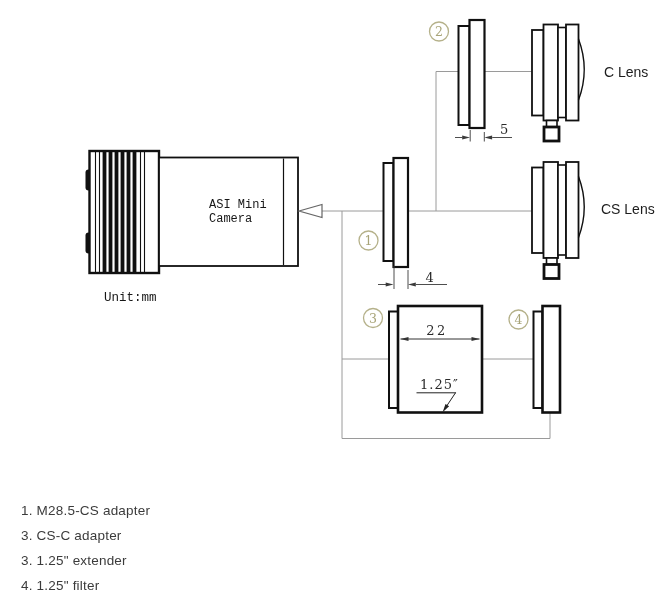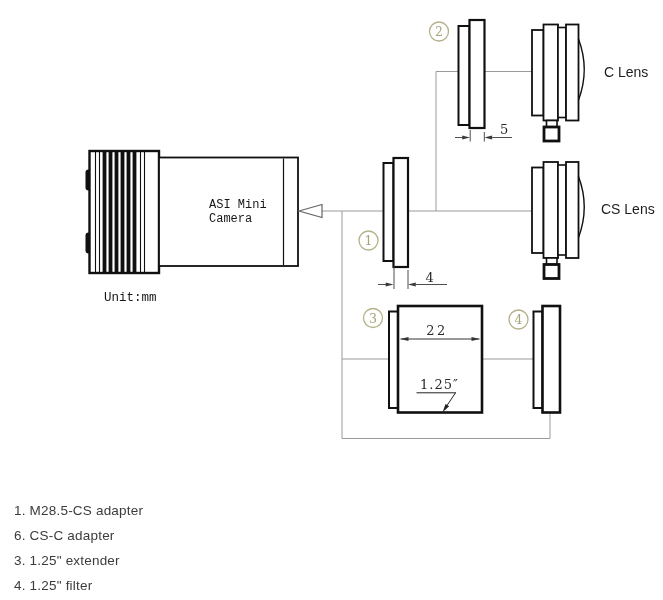--- a/index.html
+++ b/index.html
@@ -11,21 +11,21 @@
   svg text{user-select:none;}
   .cad-mono{font-family:"Liberation Mono","DejaVu Sans Mono",monospace;fill:#161616;}
   .cad-serif{font-family:"DejaVu Serif","Liberation Serif",serif;fill:#2a2a2a;}
   .lens-label{font-family:"Liberation Sans",sans-serif;fill:#1d1d1d;font-size:14px;}
   .callout-num{font-family:"DejaVu Serif","Liberation Serif",serif;fill:#a8a478;font-size:12.5px;text-anchor:middle;}
   .part{fill:#ffffff;stroke:#101010;}
   .legend{
     position:absolute;left:14px;top:498px;color:#3b3b3b;
     font-size:13.5px;line-height:25px;letter-spacing:.2px;
   }
-  .legend div{white-space:pre;}
+  .legend div{white-space:pre;margin-left:7px;}
 </style>
 </head>
 <body>
 
 <div class="stage">
 
   <svg width="663" height="495" viewBox="0 0 663 495">
 
     <g stroke="#9a9a9a" stroke-width="1" fill="none">
       <path d="M322,211 H532"></path>
@@ -125,18 +125,18 @@
       <circle cx="518.5" cy="319.5" r="9.5"></circle>
     </g>
     <text class="callout-num" x="368.5" y="245">1</text>
     <text class="callout-num" x="439" y="36">2</text>
     <text class="callout-num" x="373" y="322.5">3</text>
     <text class="callout-num" x="518.5" y="324">4</text>
   </svg>
 
   <div class="legend">
     <div>1. M28.5-CS adapter</div>
-    <div>6. CS-C adapter</div>
+    <div>3. CS-C adapter</div>
     <div>3. 1.25" extender</div>
     <div>4. 1.25" filter</div>
   </div>
 
 </div>
 
 </body></html>

